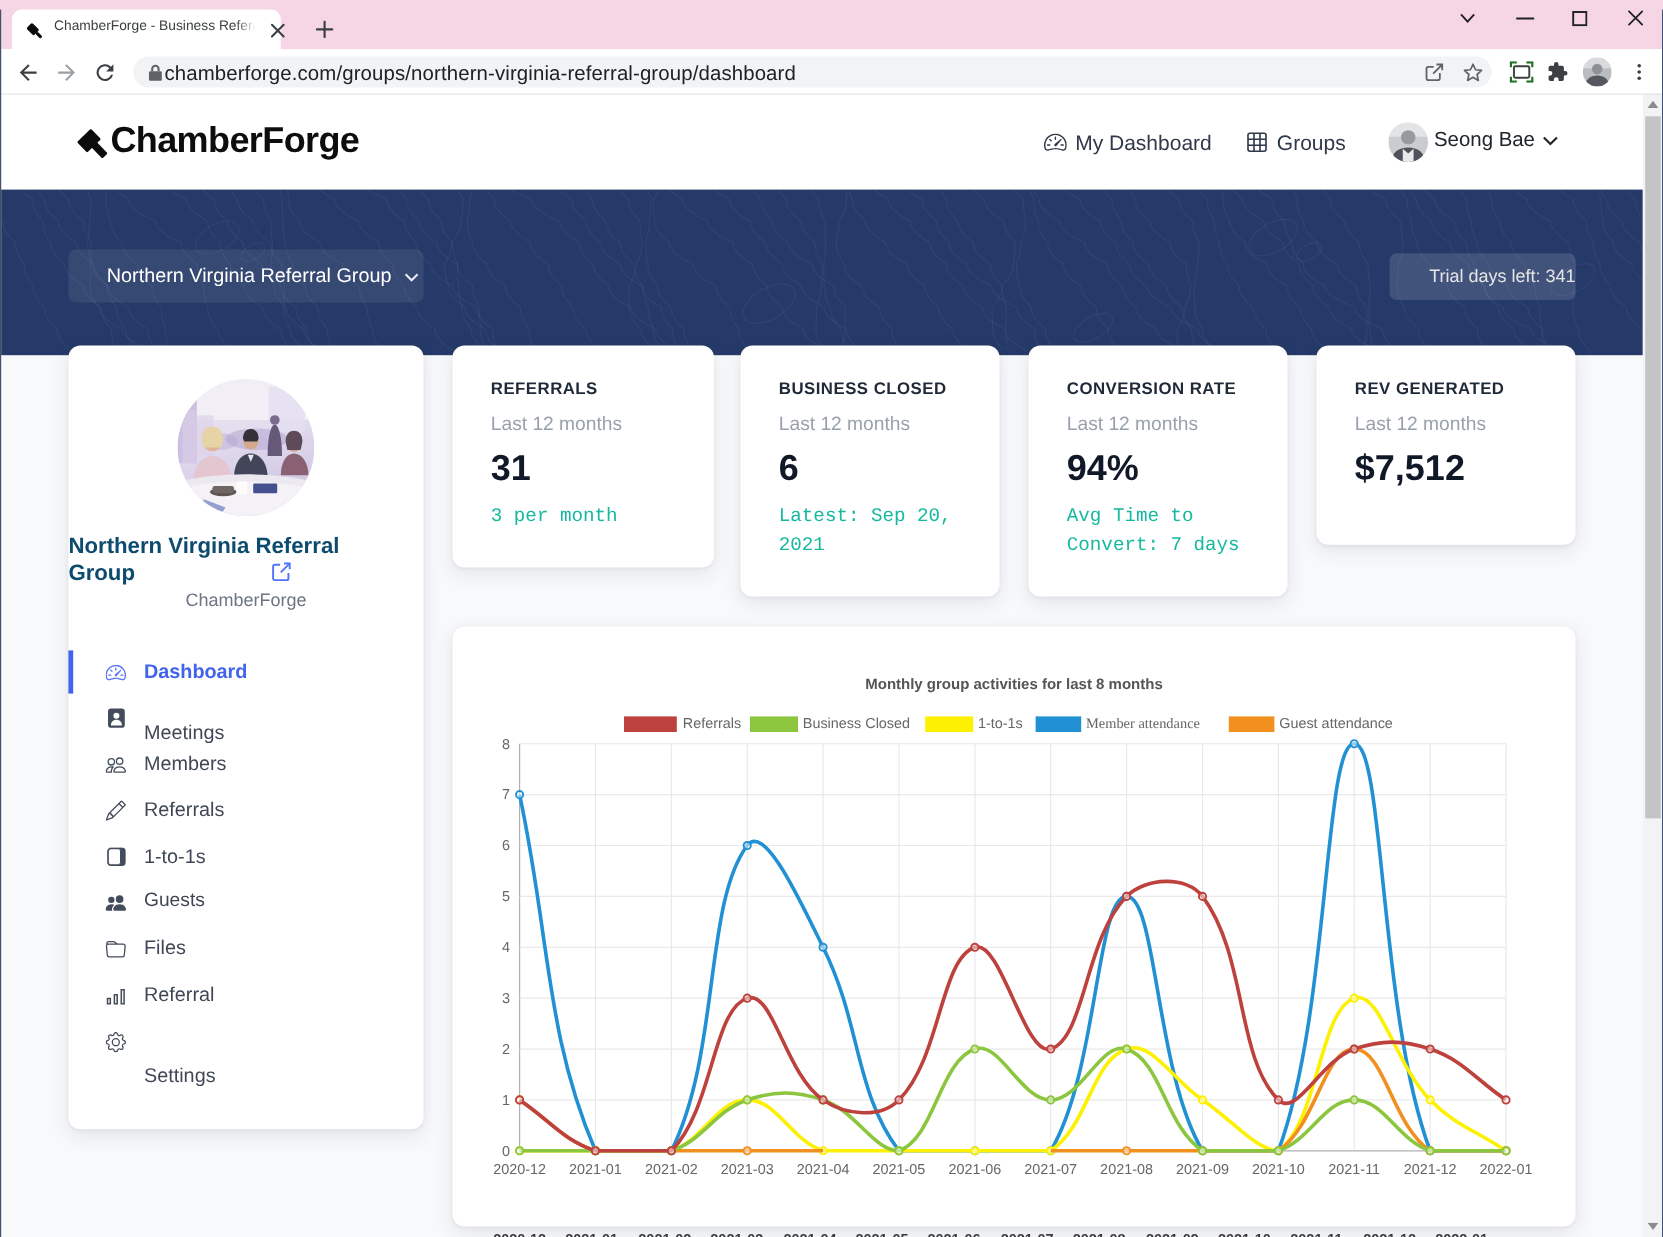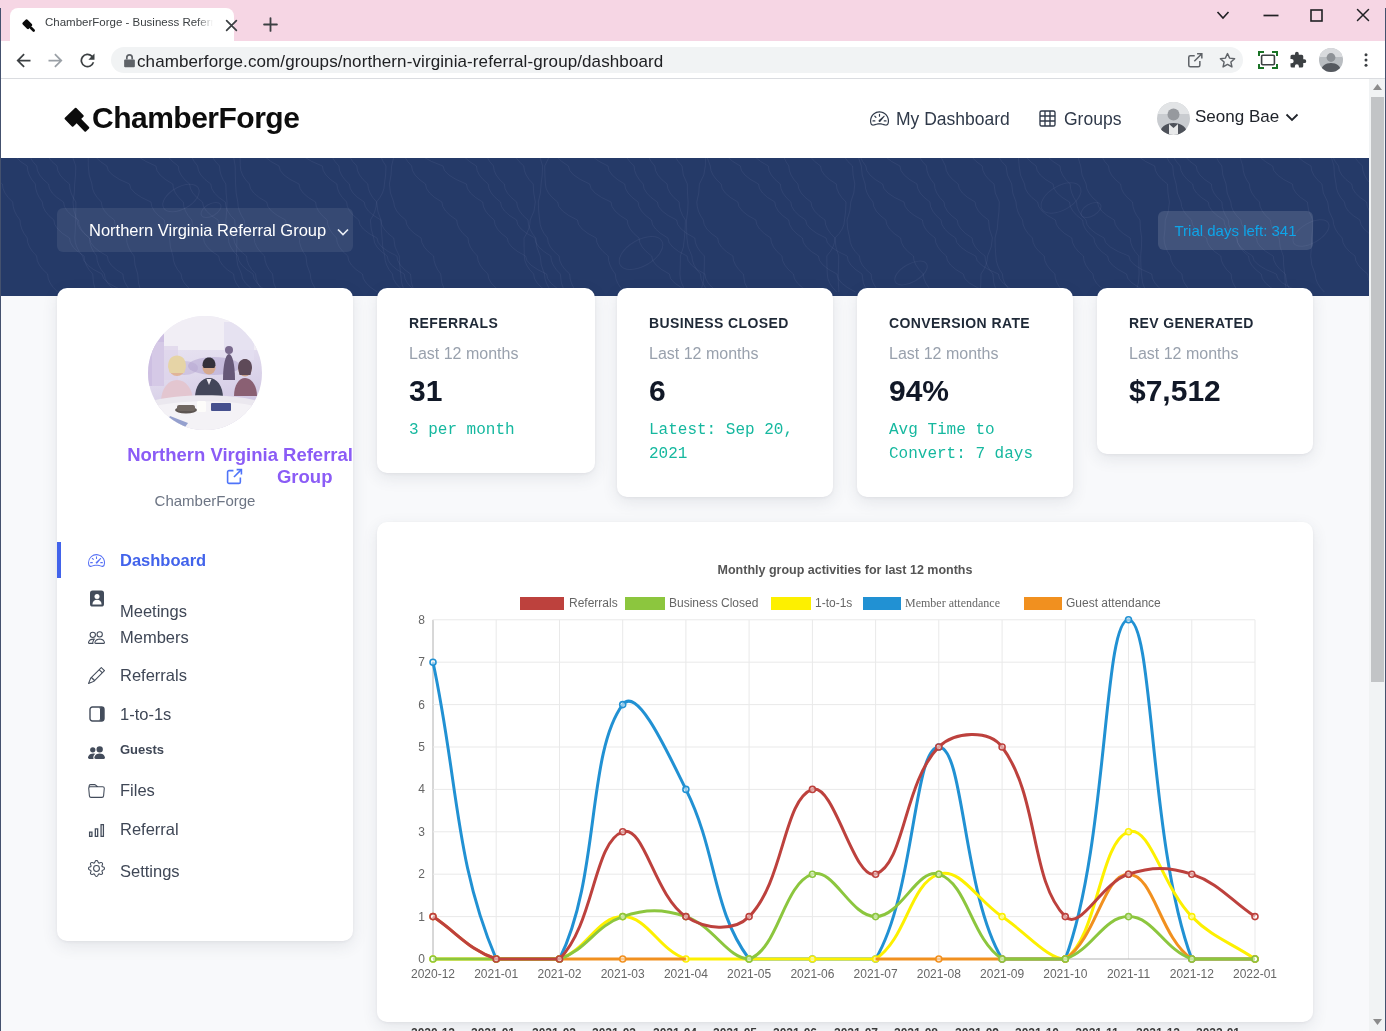--- a/index.html
+++ b/index.html
@@ -14,21 +14,21 @@
   -webkit-mask-image:linear-gradient(90deg,#000 90%,transparent 100%); mask-image:linear-gradient(90deg,#000 90%,transparent 100%); }
 #toolbar { position:absolute; left:0; top:41px; width:1386px; height:38px; background:#fff; border-bottom:1px solid #dadce0; }
 #omnibox { position:absolute; left:111px; top:47px; width:1132px; height:26px; border-radius:13px; background:#f1f3f4; }
 #urltext { position:absolute; left:137px; top:52px; font-size:17px; color:#202124; letter-spacing:0.1px; }
 
 
 #page { position:absolute; left:1px; top:79px; width:1368px; height:952px; background:#f8f9fb; }
 #appheader { position:absolute; left:0; top:0; width:1368px; height:79px; background:#fff; }
 #hero { position:absolute; left:1px; top:158px; width:1368px; height:138px; background:#253a68; overflow:hidden; }
 #groupbtn { position:absolute; left:56px; top:50px; width:296px; height:44px; background:rgba(255,255,255,0.08); border-radius:6px; color:#fff; font-size:16.5px; line-height:44px; padding-left:32px; }
-#trialbtn { position:absolute; left:1157px; top:53px; width:155px; height:39px; background:rgba(255,255,255,0.13); border-radius:6px; color:#0ea5e9; font-size:15px; line-height:39px; text-align:center; }
+#trialbtn { position:absolute; left:1157px; top:53px; width:155px; height:39px; background:rgba(255,255,255,0.13); border-radius:6px; color:#e5e5e5; font-size:15px; line-height:39px; text-align:right; }
 .card { position:absolute; background:#fff; border-radius:10px; box-shadow:0 5px 16px rgba(45,55,75,0.10), 0 1px 3px rgba(45,55,75,0.06); }
 .stattitle { font-size:14px; font-weight:bold; color:#1f2937; letter-spacing:0.4px; }
 .statsub { font-size:16px; color:#99a1ad; margin-top:14px; }
 .statnum { font-size:30px; font-weight:bold; color:#111827; margin-top:11px; }
 .statfoot { font-size:16px; color:#16b89f; margin-top:10px; line-height:24px;font-family:Liberation Mono, monospace; }
 </style>
 </head>
 <body>
 <div id="stage">
 
@@ -279,21 +279,21 @@
         <path d="M13 86 c0-13 7-22 16-22 s16 9 16 22z" fill="#e3c6d0"></path>
   <path d="M0 86 C28 77 86 77 114 86 L114 114 L0 114z" fill="#ebe8ef"></path>
   <path d="M0 92 C28 83 86 83 114 92 L114 114 L0 114z" fill="#f4f2f6"></path>
   <rect x="49" y="85" width="9" height="11" rx="1.5" fill="#fdfcfa"></rect>
   <rect x="63" y="87" width="20" height="8" rx="1" fill="#46508e"></rect>
   <ellipse cx="38" cy="94" rx="11" ry="3.5" fill="#5d5552"></ellipse>
         <rect x="29" y="89" width="18" height="6" rx="2" fill="#6f6661"></rect>
   <path d="M22 100 l18 7 -5 7 -18-5z" fill="#95a0ce"></path>
  </g>
 </svg>
-<div class="abs" style="left:57px;top:444px;width:296px;text-align:right;font-size:18.5px;font-weight:bold;color:#8b5cf6;line-height:21.5px;">Northern Virginia Referral<br>Group&nbsp;&nbsp;&nbsp;&nbsp;</div>
+<div class="abs" style="left:57px;top:444px;width:296px;text-align:left;font-size:18.5px;font-weight:bold;color:#0c4a6e;line-height:21.5px;">Northern Virginia Referral<br>Group&nbsp;&nbsp;&nbsp;&nbsp;</div>
 <svg class="abs" style="left:226px;top:468px" width="17" height="17" viewBox="0 0 16 16" fill="none" stroke="#4f74f9" stroke-width="1.5">
       <path d="M13.5 9 v4.2 a1.3 1.3 0 0 1 -1.3 1.3 H2.8 a1.3 1.3 0 0 1 -1.3 -1.3 V3.8 a1.3 1.3 0 0 1 1.3 -1.3 H7"></path>
       <path d="M10 1.5 h4.5 V6"></path>
       <path d="M14.2 1.8 L7.5 8.5"></path>
     </svg>
 <div class="abs" style="left:57px;top:492px;width:296px;text-align:center;font-size:15px;color:#6d7584;">ChamberForge</div>
 
 <div class="abs" style="left:57px;top:542px;width:4px;height:36px;background:#4263eb;"></div>
 
 
@@ -326,37 +326,37 @@
       <rect x="9.8" y="2.6" width="3.6" height="10.8" rx="1" fill="#fff"></rect>
       <rect x="11" y="1.2" width="3.8" height="13.6" rx="1.9" fill="#434c5b"></rect>
     </svg>
 <div class="abs" style="left:120px;top:705px;font-size:16.5px;color:#3f4756;">1-to-1s</div>
 
 <svg class="abs" style="left:88px;top:744px" width="17" height="17" viewBox="0 0 16 16" fill="#434c5b">
       <path d="M7 14s-1 0-1-1 1-4 5-4 5 3 5 4-1 1-1 1H7zm4-6a3 3 0 1 0 0-6 3 3 0 0 0 0 6z"></path>
       <path d="M5.216 14A2.238 2.238 0 0 1 5 13c0-1.355.68-2.75 1.936-3.72A6.325 6.325 0 0 0 5 9c-4 0-5 3-5 4s1 1 1 1h4.216z"></path>
       <path d="M4.5 8a2.5 2.5 0 1 0 0-5 2.5 2.5 0 0 0 0 5z"></path>
     </svg>
-<div class="abs" style="left:120px;top:742px;font-size:13px;color:#3f4756;font-weight:bold;">Guests</div>
+<div class="abs" style="left:120px;top:742px;font-size:16px;color:#3f4756;">Guests</div>
 
 <svg class="abs" style="left:88px;top:783px" width="17" height="17" viewBox="0 0 16 16" fill="#434c5b">
       <path d="M.54 3.87.5 3a2 2 0 0 1 2-2h3.672a2 2 0 0 1 1.414.586l.828.828A2 2 0 0 0 9.828 3h3.982a2 2 0 0 1 1.992 2.181l-.637 7A2 2 0 0 1 13.174 14H2.826a2 2 0 0 1-1.991-1.819l-.637-7a1.99 1.99 0 0 1 .342-1.31zM2.19 4a1 1 0 0 0-.996 1.09l.637 7a1 1 0 0 0 .995.91h10.348a1 1 0 0 0 .995-.91l.637-7A1 1 0 0 0 13.81 4H2.19zm4.69-1.707A1 1 0 0 0 6.172 2H2.5a1 1 0 0 0-1 .981l.006.139C1.72 3.042 1.95 3 2.19 3h5.396l-.707-.707z"></path>
     </svg>
 <div class="abs" style="left:120px;top:781px;font-size:16.5px;color:#3f4756;">Files</div>
 
 <svg class="abs" style="left:88px;top:821px" width="17" height="17" viewBox="0 0 16 16" fill="#434c5b">
       <path d="M1.5 10.5 h2.2 v4 H1.5z M6.9 7.5 h2.2 v7 H6.9z M12.3 3.5 h2.2 v11 h-2.2z" fill="none" stroke="#434c5b" stroke-width="1.2"></path>
     </svg>
 <div class="abs" style="left:120px;top:820px;font-size:16.5px;color:#3f4756;">Referral</div>
 
 <svg class="abs" style="left:88px;top:860px" width="17" height="17" viewBox="0 0 16 16" fill="#434c5b">
       <path d="M8 4.754a3.246 3.246 0 1 0 0 6.492 3.246 3.246 0 0 0 0-6.492zM5.754 8a2.246 2.246 0 1 1 4.492 0 2.246 2.246 0 0 1-4.492 0z"></path>
       <path d="M9.796 1.343c-.527-1.79-3.065-1.79-3.592 0l-.094.319a.873.873 0 0 1-1.255.52l-.292-.16c-1.64-.892-3.433.902-2.54 2.541l.159.292a.873.873 0 0 1-.52 1.255l-.319.094c-1.79.527-1.79 3.065 0 3.592l.319.094a.873.873 0 0 1 .52 1.255l-.16.292c-.892 1.64.901 3.434 2.541 2.54l.292-.159a.873.873 0 0 1 1.255.52l.094.319c.527 1.79 3.065 1.79 3.592 0l.094-.319a.873.873 0 0 1 1.255-.52l.292.16c1.64.893 3.434-.902 2.54-2.541l-.159-.292a.873.873 0 0 1 .52-1.255l.319-.094c1.79-.527 1.79-3.065 0-3.592l-.319-.094a.873.873 0 0 1-.52-1.255l.16-.292c.893-1.64-.902-3.433-2.541-2.54l-.292.159a.873.873 0 0 1-1.255-.52l-.094-.319zm-2.633.283c.246-.835 1.428-.835 1.674 0l.094.319a1.873 1.873 0 0 0 2.693 1.115l.291-.16c.764-.415 1.6.42 1.184 1.185l-.159.292a1.873 1.873 0 0 0 1.116 2.692l.318.094c.835.246.835 1.428 0 1.674l-.319.094a1.873 1.873 0 0 0-1.115 2.693l.16.291c.415.764-.42 1.6-1.185 1.184l-.291-.159a1.873 1.873 0 0 0-2.693 1.116l-.094.318c-.246.835-1.428.835-1.674 0l-.094-.319a1.873 1.873 0 0 0-2.692-1.115l-.292.16c-.764.415-1.6-.42-1.184-1.185l.159-.291A1.873 1.873 0 0 0 1.945 8.93l-.319-.094c-.835-.246-.835-1.428 0-1.674l.319-.094A1.873 1.873 0 0 0 3.06 4.377l-.16-.292c-.415-.764.42-1.6 1.185-1.184l.292.159a1.873 1.873 0 0 0 2.692-1.115l.094-.319z"></path>
     </svg>
-<div class="abs" style="left:120px;top:862px;font-size:16.5px;color:#3f4756;">Settings</div>
+<div class="abs" style="left:120px;top:888px;font-size:16.5px;color:#3f4756;">Settings</div>
 
 
 <div class="card" style="left:377px;top:288px;width:218px;height:185px;padding:27px 20px 0 32px;">
  <div class="stattitle">REFERRALS</div>
  <div class="statsub">Last 12 months</div>
  <div class="statnum">31</div>
  <div class="statfoot">3 per month</div>
 </div>
 <div class="card" style="left:617px;top:288px;width:216px;height:209px;padding:27px 20px 0 32px;">
  <div class="stattitle">BUSINESS CLOSED</div>
@@ -371,21 +371,21 @@
  <div class="statfoot">Avg Time to<br>Convert: 7 days</div>
 </div>
 <div class="card" style="left:1097px;top:288px;width:216px;height:166px;padding:27px 20px 0 32px;">
  <div class="stattitle">REV GENERATED</div>
  <div class="statsub">Last 12 months</div>
  <div class="statnum">$7,512</div>
 </div>
 
 
 <div class="card" style="left:377px;top:522px;width:936px;height:500px;"></div>
-<div class="abs" style="left:377px;top:563px;width:936px;text-align:center;font-size:12.5px;font-weight:bold;color:#555;">Monthly group activities for last 12 months</div>
+<div class="abs" style="left:377px;top:563px;width:936px;text-align:center;font-size:12.5px;font-weight:bold;color:#555;">Monthly group activities for last 8 months</div>
 <div class="abs" style="left:520px;top:597px;width:44px;height:13px;background:#bd413d;"></div>
 <div class="abs" style="left:569px;top:596px;font-size:12px;color:#666;">Referrals</div>
 <div class="abs" style="left:625px;top:597px;width:40px;height:13px;background:#8cc63e;"></div>
 <div class="abs" style="left:669px;top:596px;font-size:12px;color:#666;">Business Closed</div>
 <div class="abs" style="left:771px;top:597px;width:40px;height:13px;background:#fdf000;"></div>
 <div class="abs" style="left:815px;top:596px;font-size:12px;color:#666;">1-to-1s</div>
 <div class="abs" style="left:863px;top:597px;width:38px;height:13px;background:#2191d3;"></div>
 <div class="abs" style="left:905px;top:596px;font-size:12px;color:#666;font-family:Liberation Serif, serif;">Member attendance</div>
 <div class="abs" style="left:1024px;top:597px;width:38px;height:13px;background:#f1901f;"></div>
 <div class="abs" style="left:1066px;top:596px;font-size:12px;color:#666;">Guest attendance</div>

